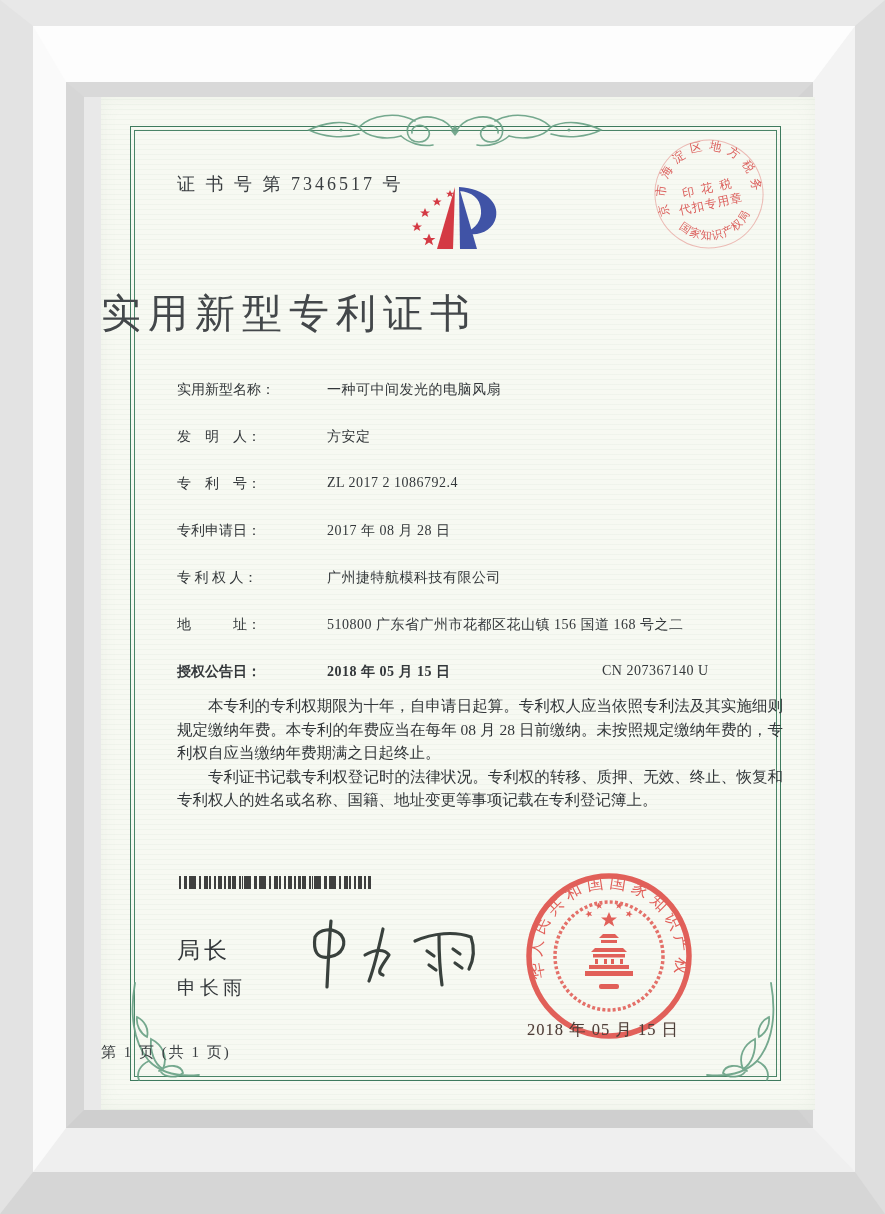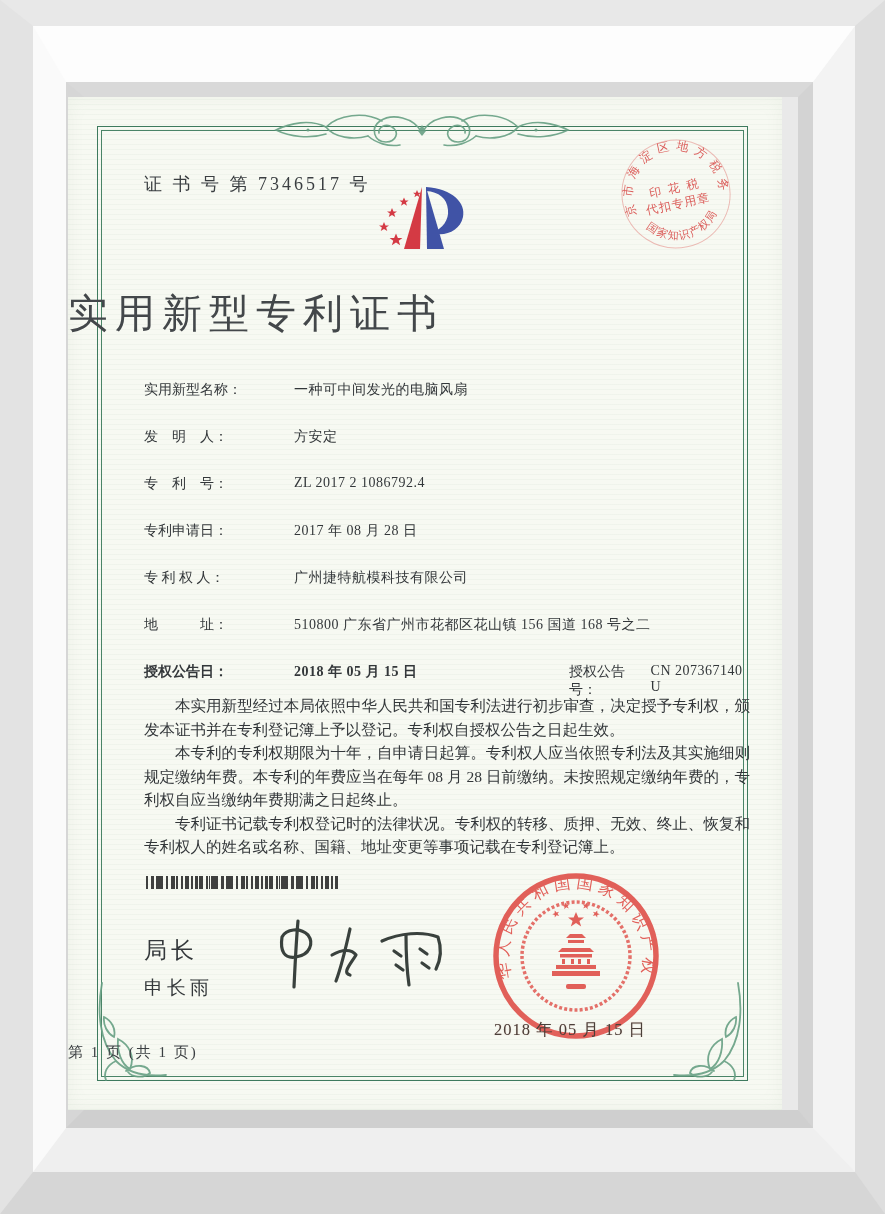--- a/index.html
+++ b/index.html
@@ -8,21 +8,21 @@
 
   
   .frame-outer{position:absolute;inset:0;border-style:solid;border-width:26px 30px 42px 33px;
     border-color:#e8e8e8 #dedede #d6d6d6 #e3e3e3;}
   .frame-white{position:absolute;inset:26px 30px 42px 33px;border-style:solid;border-width:56px 42px 44px 33px;
     border-color:#fdfdfd #f3f3f3 #efefef #fafafa;background:transparent;}
   .frame-mat{position:absolute;inset:82px 72px 86px 66px;border-style:solid;border-width:15px 15px 18px 18px;
     border-color:#d9d9d9 #d3d3d3 #cfcfcf #d6d6d6;}
 
   
-  .paper{position:absolute;left:68px;top:97px;width:714px;height:1013px;background:#f7f9f2;
+  .paper{position:absolute;left:101px;top:97px;width:714px;height:1013px;background:#f7f9f2;
     background-image:repeating-linear-gradient(0deg,rgba(140,175,150,.07) 0 1px,transparent 1px 5px);
     box-shadow:inset 0 0 18px rgba(120,140,120,.08);}
 
   .gborder{position:absolute;inset:33px 38px 33px 33px;border:1px solid #4a8467;
     outline:1px solid #3e7a5e;outline-offset:3px;}
 
   .orn{position:absolute;pointer-events:none;}
   .orn-top{left:204px;top:12px;}
   .orn-bl{left:22px;top:884px;}
   .orn-br{left:602px;top:884px;transform:scaleX(-1);}
@@ -176,28 +176,26 @@
       <div class="frow">
         <span class="flabel">地　　　址：</span>
         <span class="fvalue">510800 广东省广州市花都区花山镇 156 国道 168 号之二</span>
       </div>
       <div class="grow">
         <span class="g1">
           <span class="flabel">授权公告日：</span>
           <span class="fvalue">2018 年 05 月 15 日</span>
         </span>
         <span class="g2">
-          <span>授权公告号：</span>
           <span class="fvalue">CN 207367140 U</span>
         </span>
       </div>
     </div>
 
     <div class="paras">
-      <p>本实用新型经过本局依照中华人民共和国专利法进行初步审查，决定授予专利权，颁发本证书并在专利登记簿上予以登记。专利权自授权公告之日起生效。</p>
       <p>本专利的专利权期限为十年，自申请日起算。专利权人应当依照专利法及其实施细则规定缴纳年费。本专利的年费应当在每年 08 月 28 日前缴纳。未按照规定缴纳年费的，专利权自应当缴纳年费期满之日起终止。</p>
       <p>专利证书记载专利权登记时的法律状况。专利权的转移、质押、无效、终止、恢复和专利权人的姓名或名称、国籍、地址变更等事项记载在专利登记簿上。</p>
     </div>
 
     <div class="barcode"></div>
 
     <div class="sig-role">局长</div>
     <div class="sig-name">申长雨</div>
     <svg class="sig-hand" width="200" height="76" viewBox="0 0 200 76">
       <g fill="none" stroke="#39413d" stroke-width="3.2" stroke-linecap="round" stroke-linejoin="round">

